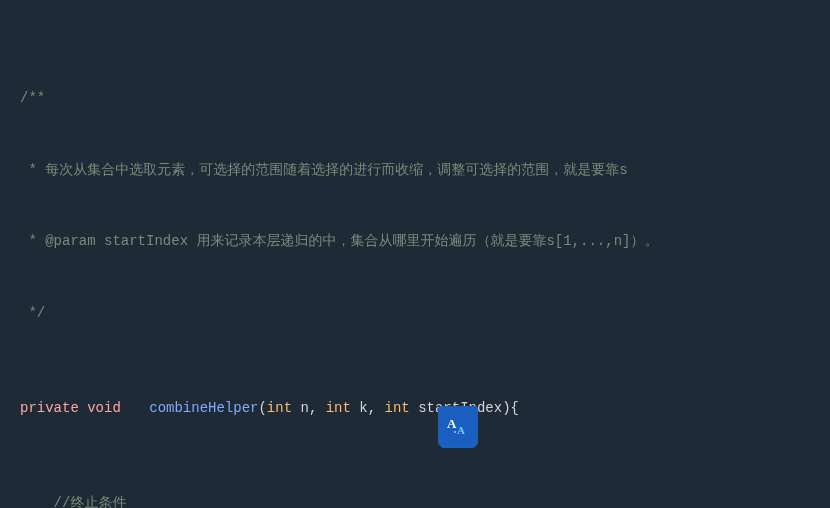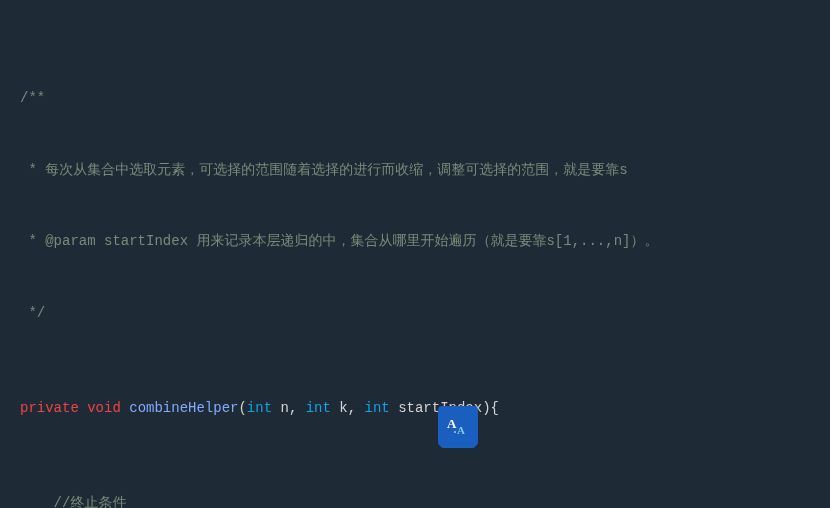--- a/index.html
+++ b/index.html
@@ -18,23 +18,23 @@
       color: #abb2bf;
       white-space: pre;
       position: relative;
     }
     .line {
       display: block;
       padding: 0 20px;
       position: relative;
     }
     .comment { color: #7a8a7a; }
-    .keyword { color: #ef4444; }
-    .type { color: #0ea5e9; }
-    .method { color: #82aaff; }
+    .keyword { color: #fca5a5; }
+    .type { color: #fdba74; }
+    .method { color: #82aaff; margin-left: 20px; }
     .plain { color: #d4d4d4; }
 
     .lang-icon {
       position: absolute;
       bottom: 60px;
       left: 440px;
       width: 36px;
       height: 36px;
       background: #1565c0;
       border-radius: 4px;

